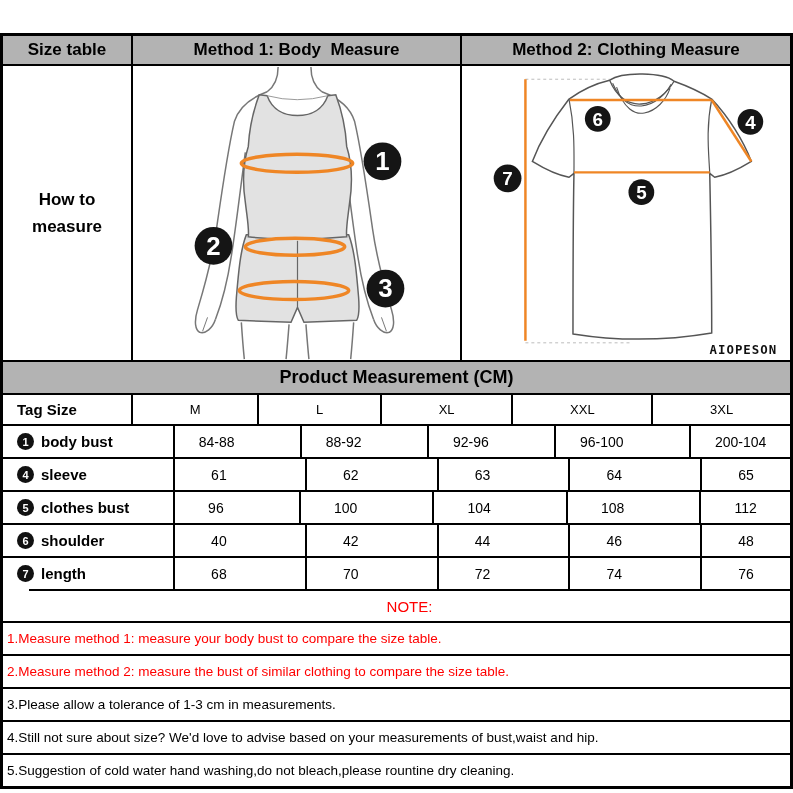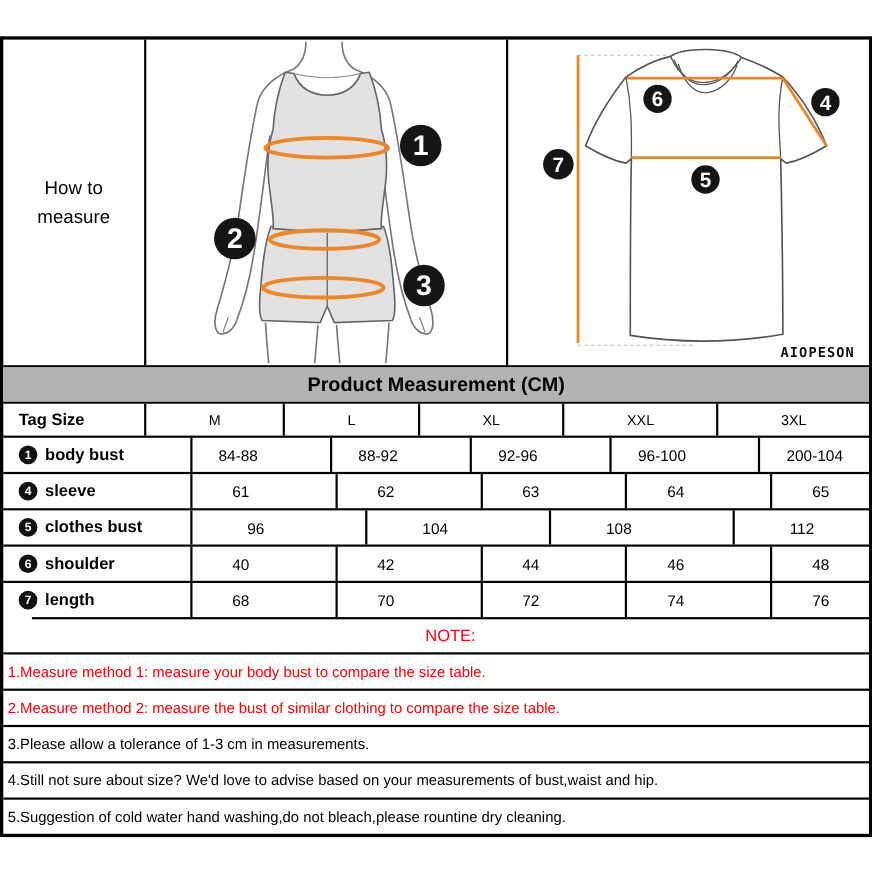--- a/index.html
+++ b/index.html
@@ -18,21 +18,21 @@
   
   .r-head { height:28px; }
   .r-head .c { font-size:17px; font-weight:bold; white-space:pre; }
   .col-first { width:128px; flex:0 0 128px; }
   .col-method1 { width:329px; flex:0 0 329px; }
   .col-flex { flex:1 1 auto; }
 
   
   .r-illus { height:296px; }
   .r-illus .c { align-items:center; justify-content:center; }
-  .howto { font-size:17px; font-weight:normal; text-align:center; line-height:1.6; }
+  .howto { font-size:17px; font-weight:bold; text-align:center; line-height:1.6; }
   .illus-cell { position:relative; padding:0; }
   .illus-cell svg { display:block; }
 
   
   .r-prodbar { height:33px; }
   .r-prodbar .c { font-size:18px; font-weight:bold; }
 
   
   .r-tagsize { height:31px; }
   .r-data { height:33px; }
@@ -51,20 +51,25 @@
   .r-note { height:33px; }
   .r-note .c { justify-content:flex-start; padding-left:4px; font-size:13.5px; }
   .r-note .c.red { color:#ff0000; }
 </style>
 </head>
 <body>
 
 <div class="page">
   <div class="chart">
 
+    <div class="r r-head">
+      <div class="c gray col-first">Size table</div>
+      <div class="c gray col-method1">Method 1: Body  Measure</div>
+      <div class="c gray col-flex">Method 2: Clothing Measure</div>
+    </div>
 
     <div class="r r-illus">
       <div class="c col-first">
         <div class="howto">
           <div>How to</div>
           <div>measure</div>
         </div>
       </div>
 
       <div class="c col-method1 illus-cell">
@@ -170,20 +175,21 @@
       <div class="c col-flex cell-val">64</div>
       <div class="c col-flex cell-val">65</div>
     </div>
 
     <div class="r r-data">
       <div class="c col-first cell-label">
         <span class="numdot">5</span>
         <span>clothes bust</span>
       </div>
       <div class="c col-flex cell-val">96</div>
+      <div class="c col-flex cell-val">100</div>
       <div class="c col-flex cell-val">104</div>
       <div class="c col-flex cell-val">108</div>
       <div class="c col-flex cell-val">112</div>
     </div>
 
     <div class="r r-data">
       <div class="c col-first cell-label">
         <span class="numdot">6</span>
         <span>shoulder</span>
       </div>

